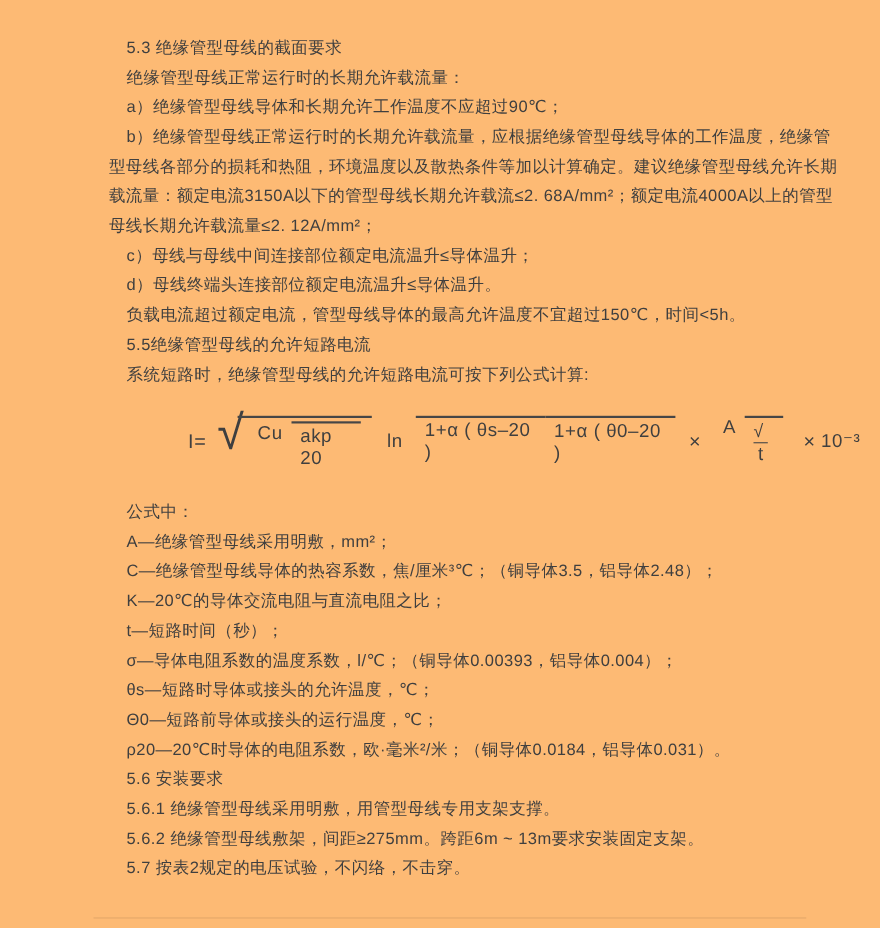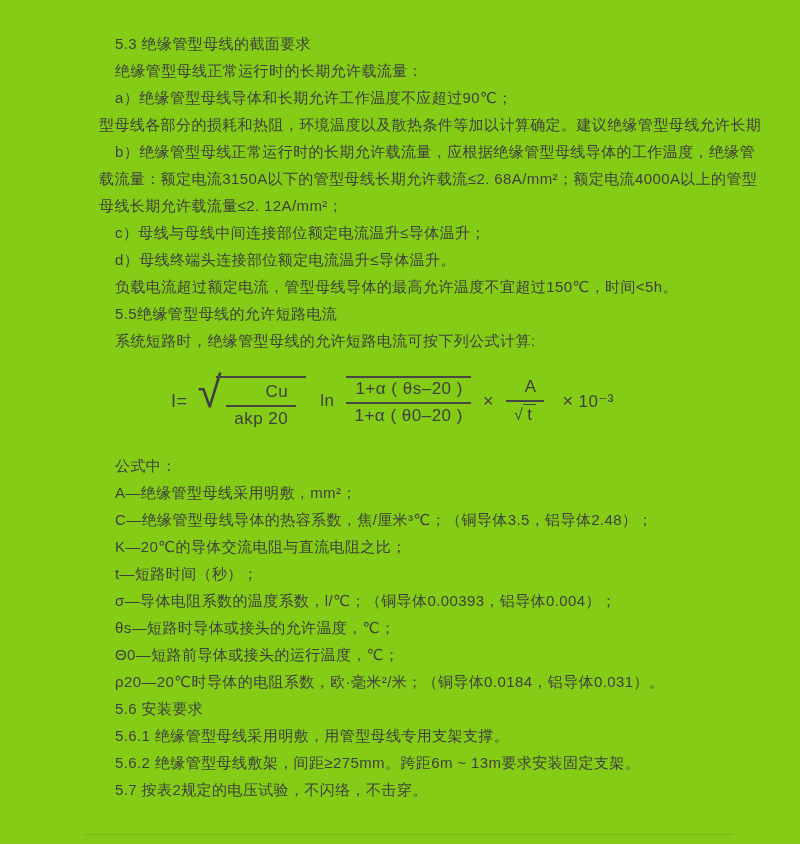--- a/index.html
+++ b/index.html
@@ -2,39 +2,39 @@
 <html><head>
 <meta charset="utf-8">
 <style>
   html,body{margin:0;padding:0;}
   body{
     width:800px;height:844px;overflow:hidden;
     background:#fcfcfc;
     font-family:"Liberation Sans","DejaVu Sans",sans-serif;
     color:#3f3f3f;
   }
-  .page{position:relative;width:800px;height:844px;background:#84cc16;}
+  .page{position:relative;width:800px;height:844px;background:#fdba74;}
   .content{padding:30px 18px 0 99px;}
   .line{
     height:27px;line-height:27px;white-space:nowrap;
     font-size:15px;font-weight:500;letter-spacing:0.4px;
     padding-left:16px;
   }
   .line.hang{padding-left:0;}
   
   .formula{
     display:flex;align-items:center;
     margin:16px 0 20px 72px;height:62px;
     font-size:17px;font-weight:500;color:#3f3f3f;letter-spacing:0.5px;
   }
   .f-lhs{font-size:18px;margin-right:10px;}
   .sqrt{display:inline-flex;align-items:flex-start;}
   .sqrt-sign{font-size:44px;line-height:40px;font-weight:400;margin-right:-6px;}
   .radicand{margin-top:4px;border-top:2px solid #464646;padding:3px 10px 0;}
-  .frac{display:inline-flex;flex-direction:column;text-align:right;}
+  .frac{display:inline-flex;text-align:left;}
   .frac .num{padding:1px 8px 3px;}
   .frac .den{border-top:2px solid #464646;padding:2px 8px 1px;}
   .frac.overlined .num{border-top:2px solid #464646;}
   .f-ln{margin:0 12px 0 14px;}
   .f-times{margin:0 12px;font-size:18px;}
   .mini-sqrt{font-size:16px;}
   .t-over{display:inline-block;border-top:1.5px solid #464646;padding:0 4px;}
   .f-tail{margin-left:18px;font-size:18px;}
   .f-pow{margin-left:5px;}
   
@@ -46,22 +46,22 @@
 </head>
 <body>
 
 <div class="page">
   <div class="content">
 
     <div id="lines-before">
         <div class="line">5.3 绝缘管型母线的截面要求</div>
         <div class="line">绝缘管型母线正常运行时的长期允许载流量：</div>
         <div class="line">a）绝缘管型母线导体和长期允许工作温度不应超过90℃；</div>
+        <div class="line">b）绝缘管型母线正常运行时的长期允许载流量，应根据绝缘管型母线导体的工作温度，绝缘管</div>
         <div class="line hang">型母线各部分的损耗和热阻，环境温度以及散热条件等加以计算确定。建议绝缘管型母线允许长期</div>
-        <div class="line">b）绝缘管型母线正常运行时的长期允许载流量，应根据绝缘管型母线导体的工作温度，绝缘管</div>
         <div class="line hang">载流量：额定电流3150A以下的管型母线长期允许载流≤2. 68A/mm²；额定电流4000A以上的管型</div>
         <div class="line hang">母线长期允许载流量≤2. 12A/mm²；</div>
         <div class="line">c）母线与母线中间连接部位额定电流温升≤导体温升；</div>
         <div class="line">d）母线终端头连接部位额定电流温升≤导体温升。</div>
         <div class="line">负载电流超过额定电流，管型母线导体的最高允许温度不宜超过150℃，时间&lt;5h。</div>
         <div class="line">5.5绝缘管型母线的允许短路电流</div>
         <div class="line">系统短路时，绝缘管型母线的允许短路电流可按下列公式计算:</div>
       </div>
 
     <div class="formula">

